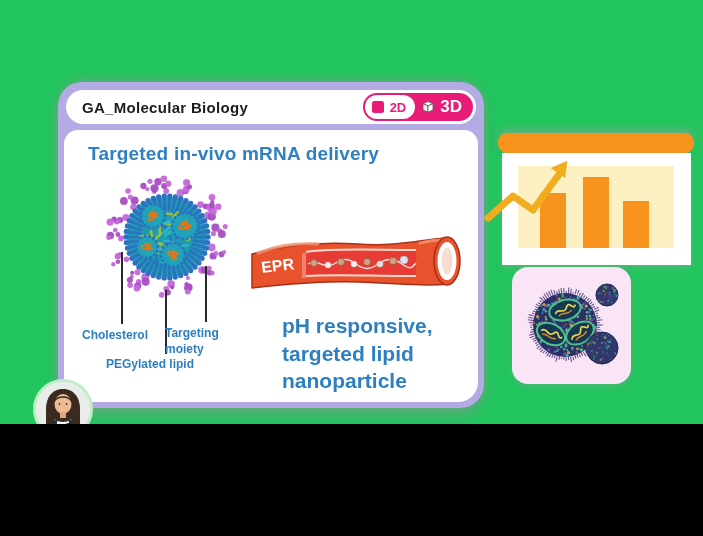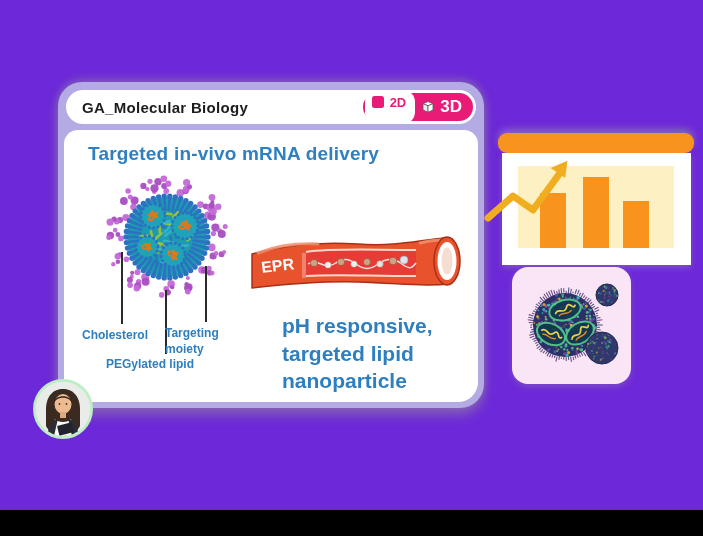--- a/index.html
+++ b/index.html
@@ -1,29 +1,29 @@
 <!DOCTYPE html>
 <html style="--accent-pink: #e81b77; --card-border: #b4abe4; --heading-blue: #2e80c1; --label-blue: #2d7fc0; --orange: #f8941d; --chart-bg: #fdf1c3; --arrow-amber: #f0ad1f; --badge-bg: #a9e3a6; --badge-text: #13854b; --pink-card-bg: #f9e5f5; --vessel-red: #e8532e;"><head>
 <meta charset="utf-8">
 <style>
   html,body{margin:0;padding:0;background:#000;}
-  .stage{position:relative;width:703px;height:510px;background:#6d28d9;overflow:hidden;
+  .stage{position:relative;width:703px;height:424px;background:#22c55e;overflow:hidden;
          font-family:"Liberation Sans",sans-serif;}
 
   
   .card{position:absolute;left:58px;top:82px;width:426px;height:326px;
         background:var(--card-border,#b4abe4);border-radius:24px;
         box-shadow:0 -3px 8px rgba(150,150,150,.45),0 7px 12px rgba(150,150,150,.5);}
   .card-header{position:absolute;left:8px;right:8px;top:8px;height:34px;background:#fff;
         border-radius:17px;display:flex;align-items:center;padding:0 3px 0 16px;box-sizing:border-box;}
   .hdr-title{font-size:15px;font-weight:bold;color:#1c1c1c;letter-spacing:.3px;}
   .toggle{margin-left:auto;height:28px;background:var(--accent-pink,#e81b77);border-radius:14px;
         display:flex;align-items:center;padding:0 4px 0 2px;gap:2px;cursor:pointer;}
   .seg2d{height:24px;background:#fff;border-radius:12px;display:flex;align-items:center;gap:6px;
-        padding:0 9px 10px 7px;cursor:pointer;}
+        padding:0 9px 0 7px;cursor:pointer;}
   .sq{width:12px;height:12px;background:var(--accent-pink,#e81b77);border-radius:2.5px;}
   .t2d{font-size:13px;font-weight:bold;color:var(--accent-pink,#e81b77);}
   .seg3d{display:flex;align-items:center;gap:4px;padding:0 7px 0 3px;cursor:pointer;}
   .t3d{font-size:17px;font-weight:bold;color:#fff;}
 
   .card-body{position:absolute;left:6px;right:6px;top:48px;bottom:6px;background:#fff;
         border-radius:14px 14px 20px 20px;}
   .page-title{position:absolute;left:24px;top:13px;margin:0;font-size:19px;font-weight:bold;
         color:var(--heading-blue,#2e80c1);letter-spacing:.2px;}
   .np-svg{position:absolute;left:28px;top:32px;}

